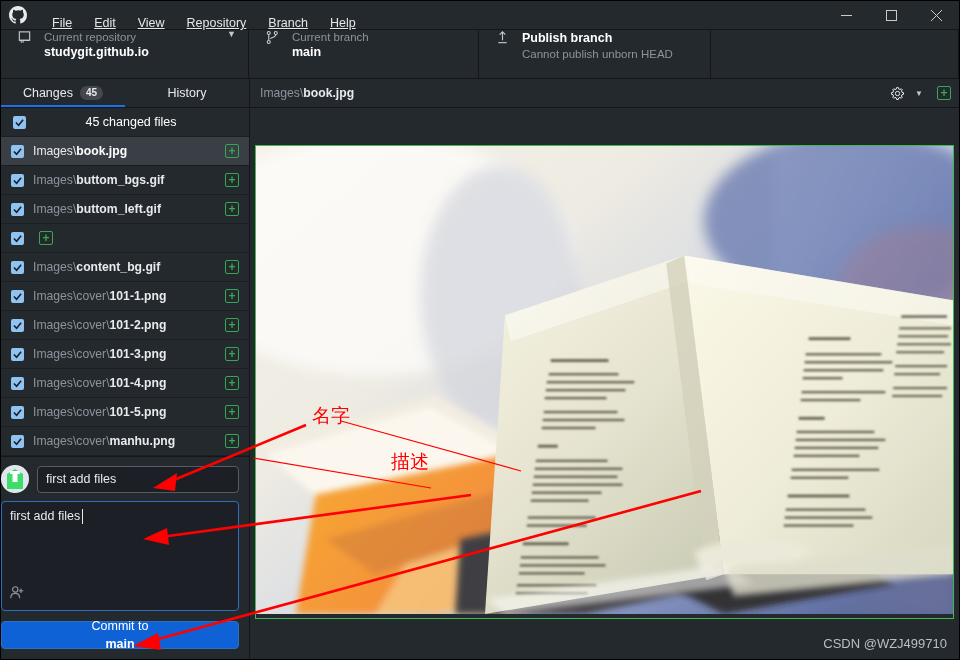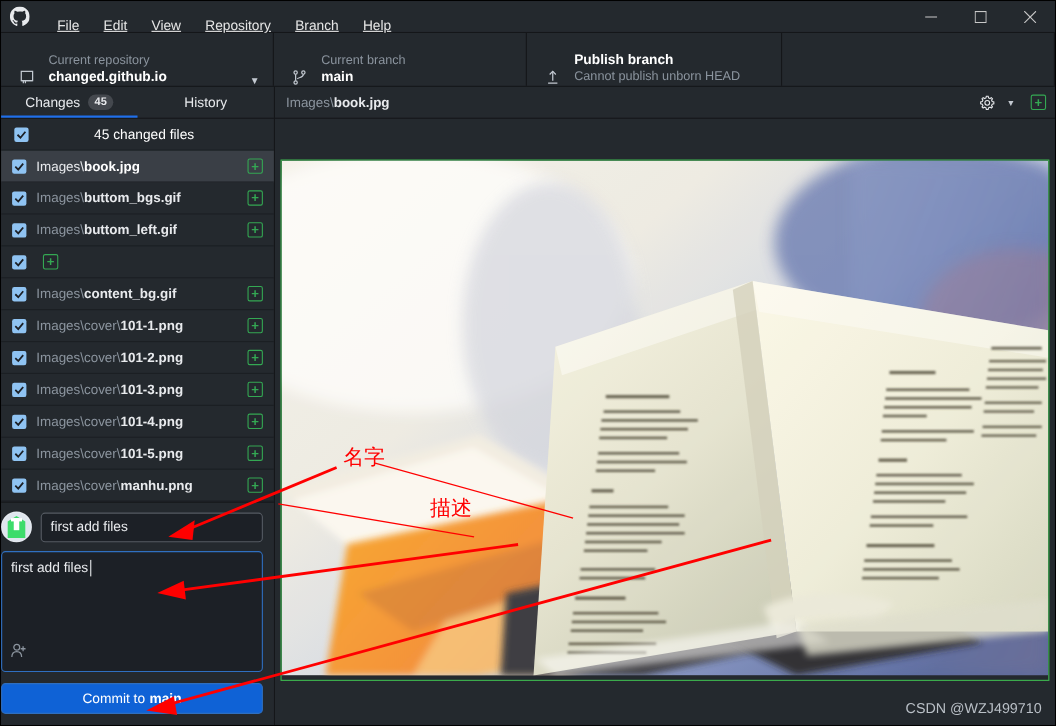--- a/index.html
+++ b/index.html
@@ -42,21 +42,21 @@
 
   
   .toolbar {
     height: 50px; min-height: 50px;
     background: #24292e;
     display: flex;
     border-top: 1px solid #141619;
     border-bottom: 1px solid #141619;
   }
   .tb-cell {
-    display: flex; align-items: flex-end;
+    display: flex; align-items: flex-start;
     padding: 0 12px;
     border-right: 1px solid #141619;
     cursor: default;
   }
   .tb-repo { width: 248px; }
   .tb-branch { width: 230px; }
   .tb-publish { width: 232px; }
   .tb-rest { flex: 1; }
   .tb-icon {
     width: 22px; flex: 0 0 22px;
@@ -197,20 +197,21 @@
   .commit-btn {
     width: 100%; height: 28px;
     background: #0f62d6;
     border: 1px solid #2f6fc0;
     border-radius: 4px;
     color: #ffffff; font-size: 12.5px;
     display: flex; align-items: center; justify-content: center;
     gap: 4px;
     cursor: default;
     font-family: "Liberation Sans", sans-serif;
+    flex-direction: column;
   }
   .commit-btn b { font-weight: bold; }
 
   
   .content-head {
     height: 29px; min-height: 29px;
     display: flex; align-items: center;
     padding: 0 8px 0 10px;
     border-bottom: 1px solid #141619;
     gap: 8px;
@@ -299,21 +300,21 @@
       <span class="tb-icon">
         <svg width="15" height="15" viewBox="0 0 16 16" fill="none" stroke="#c3c9d1" stroke-width="1.2">
           <rect x="2.5" y="2" width="11" height="9"></rect>
             <line x1="2.5" y1="11" x2="13.5" y2="11"></line>
           <line x1="4.5" y1="11" x2="4.5" y2="13.5"></line>
             <line x1="6.5" y1="11" x2="6.5" y2="13.5"></line>
         </svg>
       </span>
       <div class="tb-text">
         <span class="tb-label">Current repository</span>
-        <span class="tb-value">changed.github.io</span>
+        <span class="tb-value">studygit.github.io</span>
       </div>
       <span class="caret">▼</span>
     </div>
 
     <div class="tb-cell tb-branch">
       <span class="tb-icon">
         <svg width="15" height="15" viewBox="0 0 16 16" fill="none" stroke="#c3c9d1" stroke-width="1.2">
           <circle cx="4" cy="3.2" r="1.6"></circle>
             <circle cx="4" cy="12.8" r="1.6"></circle>
             <circle cx="11.5" cy="3.2" r="1.6"></circle>

